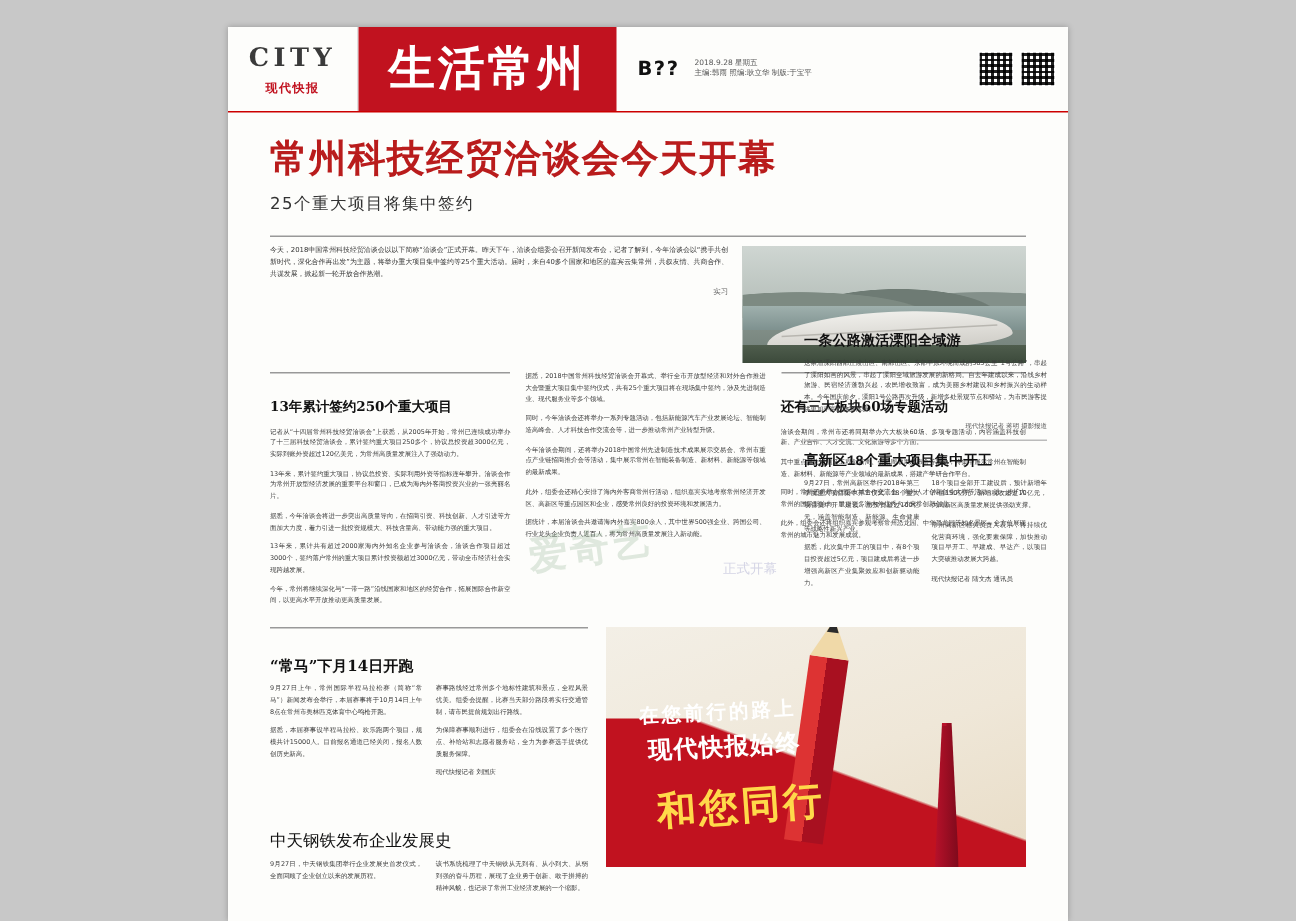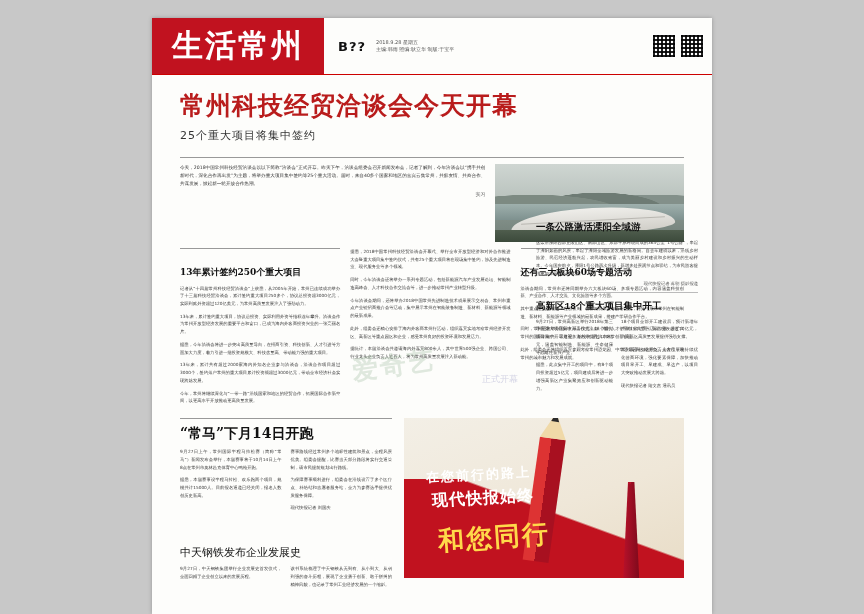--- a/index.html
+++ b/index.html
@@ -61,22 +61,22 @@
   .cap{font-family:Liberation Mono, monospace;font-size:9.5px;font-weight:bold;color:#111;margin:7px 0 5px;}
   .capnote{font-size:4.3px;line-height:1.8;color:#3a3a3a;text-align:justify;}
   .capby{font-size:4.3px;color:#555;text-align:right;margin-top:3px;}
   .hr-thin{border-top:1px solid #bbb;margin:6px 0;}
   .two-sub{display:flex;gap:8px;margin-top:4px;}
   .two-sub .body{flex:1;}
   
   .lower{display:flex;padding:8px 28px 0 28px;gap:12px;}
   .lower-left{width:212px;}
   .lower-right{flex:1;}
-  .lower-head{font-family:"DejaVu Serif","Liberation Serif",serif;font-size:14px;font-weight:bold;color:#111;
-              border-top:1px solid #999;padding-top:6px;margin-bottom:5px;}
+  .lower-head{font-family:"DejaVu Serif","Liberation Serif",serif;font-size:10px;font-weight:bold;color:#111;
+              border-top:1px solid #999;padding-top:18px;margin-bottom:5px;}
   .lower-head2{font-family:"DejaVu Serif","Liberation Serif",serif;font-size:11px;font-weight:normal;color:#111;margin:28px 0 5px;}
   .two{display:flex;gap:9px;}
   .two .body{flex:1;}
   
   .ad{position:relative;height:160px;background:linear-gradient(160deg,#f3efe6 0%,#efe7d8 55%,#e8dcc6 100%);overflow:hidden;}
   .ad-red{position:absolute;left:0;bottom:0;width:100%;height:62%;
           background:linear-gradient(200deg,transparent 40%,#c1121f 41%);}
   .pencil{position:absolute;left:46%;top:-6px;width:26px;height:150px;transform:rotate(8deg);}
   .p-body{position:absolute;left:0;top:26px;width:26px;height:124px;background:linear-gradient(90deg,#d33 0 45%,#a81020 45% 100%);}
   .p-tip{position:absolute;left:0;top:0;width:0;height:0;border-left:13px solid transparent;border-right:13px solid transparent;border-bottom:26px solid #f0d9a8;}
@@ -88,20 +88,24 @@
   .ad-txt3{position:absolute;left:12%;top:64%;color:#ffd94a;font-family:"DejaVu Serif","Liberation Serif",serif;font-size:26px;font-weight:bold;letter-spacing:2px;transform:rotate(-4deg);}
   .wm{position:absolute;left:200px;top:330px;font-size:26px;color:rgba(120,160,120,.22);font-weight:bold;letter-spacing:2px;transform:rotate(-8deg);pointer-events:none;}
   .wm2{position:absolute;left:330px;top:355px;font-size:9px;color:rgba(120,120,180,.30);pointer-events:none;}
 </style>
 </head>
 <body>
 
 <div class="page">
 
   <div class="masthead">
+    <div class="mh-left">
+      <div class="mh-city">CITY</div>
+      <div class="mh-sub">现代快报</div>
+    </div>
     <div class="mh-title">生活常州</div>
     <div class="mh-right">
       <div class="mh-edition">B??</div>
       <div>
         <div class="mh-meta">2018.9.28  星期五</div>
         <div class="mh-meta">主编:韩雨 照编:耿立华 制版:于宝平</div>
       </div>
       <div class="qr-wrap">
         <div class="qr"></div>
         <div class="qr g"></div>

